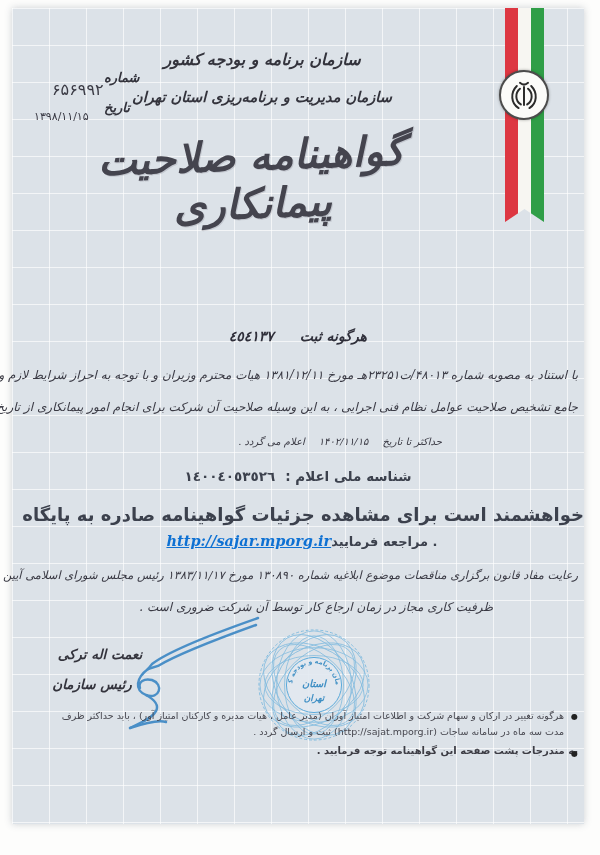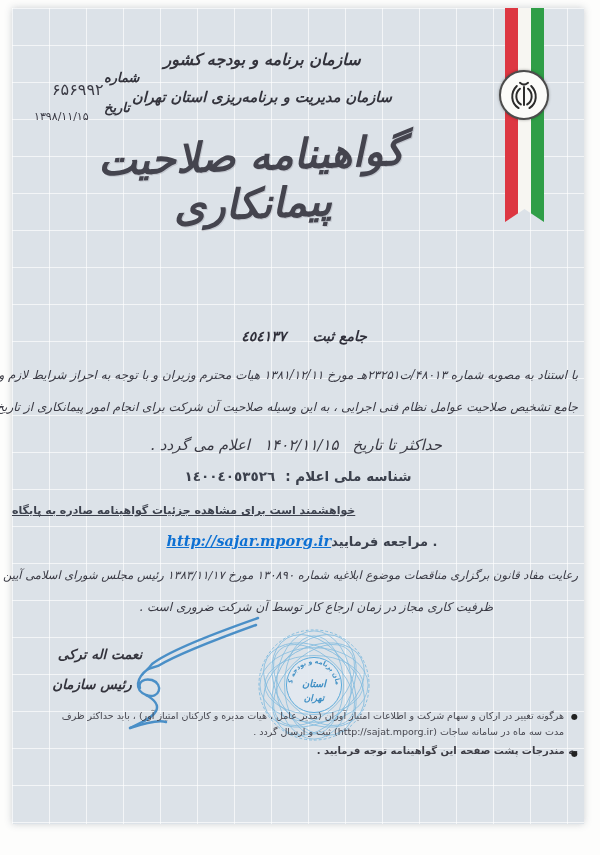--- a/index.html
+++ b/index.html
@@ -42,27 +42,27 @@
              color:#44444e;transform:rotate(-2deg);text-shadow:1px 1px 0 rgba(120,120,130,.25);}
 
   .recipient-name{right:272px;top:240px;font-size:14.5px;font-weight:bold;color:#2f2f3a;}
   .role-line{right:217px;top:282px;font-size:14.5px;font-weight:bold;color:#2f2f3a;}
   .role-line .company{margin-right:22px;}
   .reg-line{right:217px;top:320px;font-size:14px;font-weight:bold;color:#2f2f3a;}
   .reg-line .val{margin-right:26px;font-size:14px;letter-spacing:1px;padding-left:42px;}
 
   .bodyline{right:6px;top:0;font-size:12px;color:#3a3a44;font-weight:500;}
   .b1{top:360px;} .b2{top:392px;}
-  .b3{right:142px;top:428px;font-size:15px;}
+  .b3{right:142px;top:428px;font-size:10px;}
   .b3 .d{margin:0 14px;letter-spacing:.5px;}
 
   .nid{left:0;top:460px;width:100%;text-align:center;font-size:13.5px;font-weight:bold;color:#3c414d;
        font-family:"DejaVu Sans", sans-serif;font-style:normal;}
   .nid .val{margin-right:10px;letter-spacing:1px;}
-  .request{left:0;top:496px;width:100%;text-align:left;font-size:11px;font-weight:bold;color:#3c414d;text-decoration:underline;}
+  .request{left:0;top:496px;width:100%;text-align:right;font-size:18px;font-weight:bold;color:#3c414d;}
   .urlline{left:0;top:524px;width:100%;text-align:center;font-size:13px;font-weight:bold;color:#3c414d;}
   .urlline a{color:var(--accent-blue);font-style:italic;font-family:"DejaVu Serif", serif;
              font-size:14.5px;text-decoration:underline;margin-left:8px;}
 
   .legal1{right:6px;top:560px;font-size:11.5px;color:#3a3a44;}
   .legal2{right:91px;top:592px;font-size:12px;color:#3a3a44;}
 
   .sig-name{left:38px;top:638px;width:100px;text-align:center;font-size:13.5px;font-weight:bold;color:#33333c;}
   .sig-role{left:30px;top:668px;width:100px;text-align:center;font-size:13.5px;font-weight:bold;color:#33333c;}
   .sig-svg{left:96px;top:604px;}
@@ -99,21 +99,21 @@
   <div class="abs org1 rtl nastaliq">سازمان برنامه و بودجه کشور</div>
   <div class="abs org2 rtl nastaliq">سازمان مدیریت و برنامه‌ریزی استان تهران</div>
   <div class="abs numlab rtl nastaliq">شماره</div>
   <div class="abs numval">۶۵۶۹۹۲</div>
   <div class="abs datelab rtl nastaliq">تاریخ</div>
   <div class="abs dateval">۱۳۹۸/۱۱/۱۵</div>
 
   <div class="abs doc-title rtl nastaliq">گواهینامه صلاحیت پیمانکاری</div>
 
   <div class="abs reg-line rtl nastaliq nowrap">
-    <span>جامع ثبت</span><span class="val">٤٥٤١٣٧</span>
+    <span>هرگونه ثبت</span><span class="val">٤٥٤١٣٧</span>
   </div>
 
   <div class="abs bodyline b1 rtl nastaliq nowrap">با استناد به مصوبه شماره ۴۸۰۱۳/ت۲۳۲۵۱هـ مورخ ۱۳۸۱/۱۲/۱۱ هیات محترم وزیران و با توجه به احراز شرایط لازم و تایید صلاحیت آن شرکت در سامانه</div>
   <div class="abs bodyline b2 rtl nastaliq nowrap">جامع تشخیص صلاحیت عوامل نظام فنی اجرایی ، به این وسیله صلاحیت آن شرکت برای انجام امور پیمانکاری از تاریخ صدور این گواهینامه تا پایان دوره ارزشیابی و</div>
   <div class="abs bodyline b3 rtl nastaliq nowrap">
     <span>حداکثر تا تاریخ</span><span class="d">۱۴۰۲/۱۱/۱۵</span><span>اعلام می گردد .</span>
   </div>
 
   <div class="abs nid rtl nowrap">
     <span>شناسه ملی اعلام :</span><span class="val">١٤٠٠٤٠٥٣٥٢٦</span>

